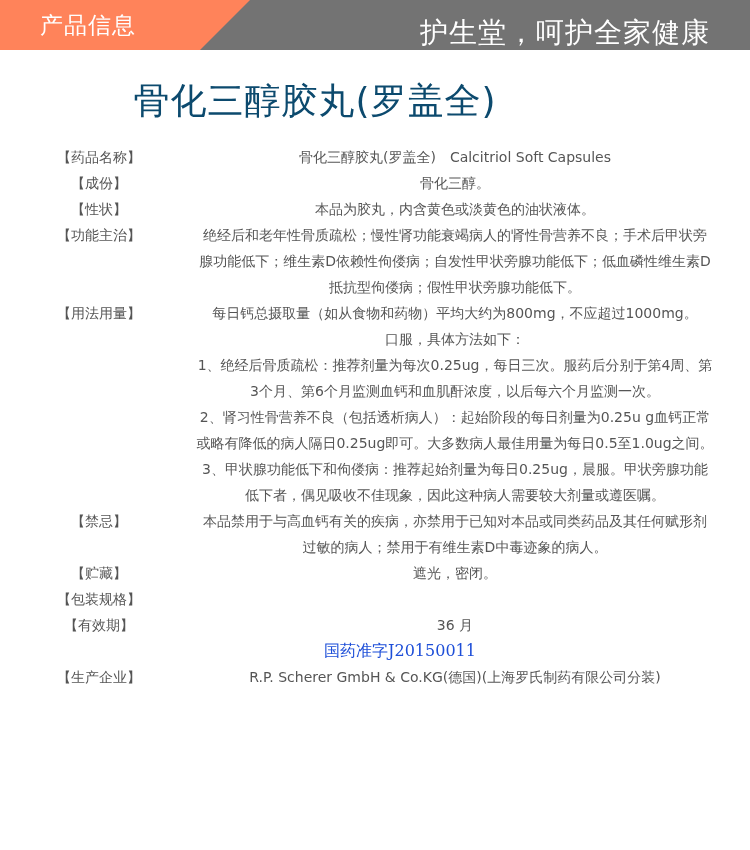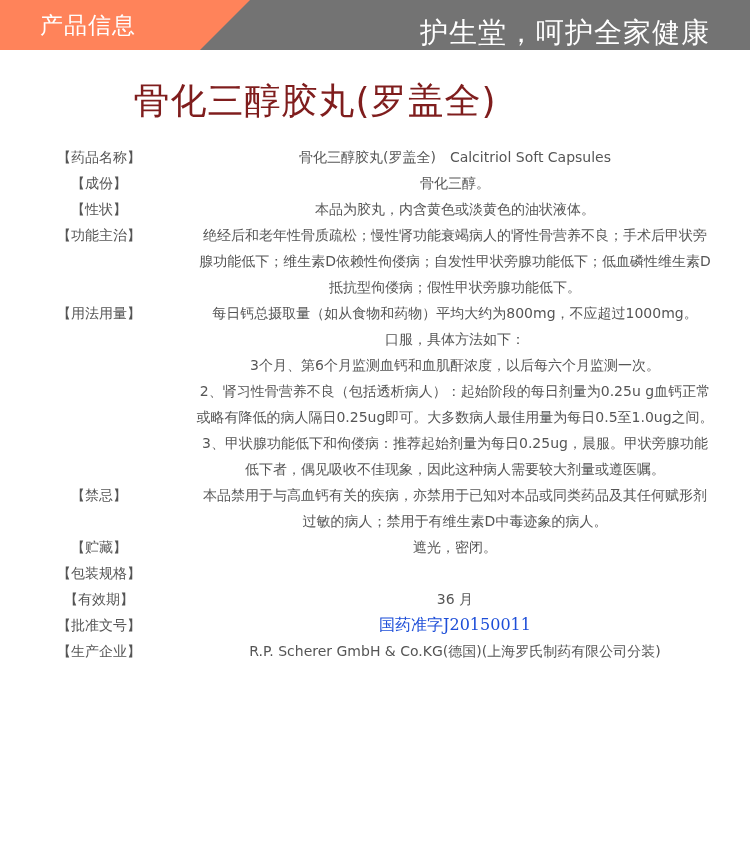--- a/index.html
+++ b/index.html
@@ -19,21 +19,21 @@
       position: absolute; left: 40px; top: 8px; height: 34px; line-height: 34px;
       font-size: 23px; color: #ffffff; letter-spacing: 1px; font-weight: normal;
     }
     .header-right-slogan {
       position: absolute; right: 40px; top: 16px; height: 34px; line-height: 34px;
       font-size: 28px; color: #ffffff; letter-spacing: 1px;
     }
 
     .product-title {
       position: absolute; left: 0; top: 74px; width: 630px; text-align: center;
-      font-size: 36px; line-height: 54px; color: #7f1d1d; letter-spacing: 1px;
+      font-size: 36px; line-height: 54px; color: #0c4a6e; letter-spacing: 1px;
     }
 
     .info-list {
       position: absolute; left: 44px; top: 144px; width: 680px; text-align: center;
     }
     .info-row { display: flex; }
     .info-label {
       width: 110px; flex: 0 0 110px; font-size: 14px; line-height: 26px; color: #555555;
       white-space: nowrap;
     }
@@ -82,20 +82,21 @@
       <span class="line">腺功能低下；维生素D依赖性佝偻病；自发性甲状旁腺功能低下；低血磷性维生素D</span>
       <span class="line">抵抗型佝偻病；假性甲状旁腺功能低下。</span>
     </div>
   </div>
 
   <div class="info-row">
     <div class="info-label">【用法用量】</div>
     <div class="info-value">
       <span class="line">每日钙总摄取量（如从食物和药物）平均大约为800mg，不应超过1000mg。</span>
       <span class="line">口服，具体方法如下：</span>
+      <span class="line">1、绝经后骨质疏松：推荐剂量为每次0.25ug，每日三次。服药后分别于第4周、第</span>
       <span class="line">3个月、第6个月监测血钙和血肌酐浓度，以后每六个月监测一次。</span>
       <span class="line">2、肾习性骨营养不良（包括透析病人）：起始阶段的每日剂量为0.25u g血钙正常</span>
       <span class="line">或略有降低的病人隔日0.25ug即可。大多数病人最佳用量为每日0.5至1.0ug之间。</span>
       <span class="line">3、甲状腺功能低下和佝偻病：推荐起始剂量为每日0.25ug，晨服。甲状旁腺功能</span>
       <span class="line">低下者，偶见吸收不佳现象，因此这种病人需要较大剂量或遵医嘱。</span>
     </div>
   </div>
 
   <div class="info-row">
     <div class="info-label">【禁忌】</div>
@@ -117,21 +118,20 @@
   </div>
 
   <div class="info-row">
     <div class="info-label">【有效期】</div>
     <div class="info-value">
       <span class="line">36  月</span>
     </div>
   </div>
 
   <div class="info-row">
-    <div class="info-label">【批准文号】</div>
     <div class="info-value">
       <span class="line serif">国药准字J20150011</span>
     </div>
   </div>
 
   <div class="info-row">
     <div class="info-label">【生产企业】</div>
     <div class="info-value">
       <span class="line">R.P. Scherer GmbH &amp; Co.KG(德国)(上海罗氏制药有限公司分装)</span>
     </div>

